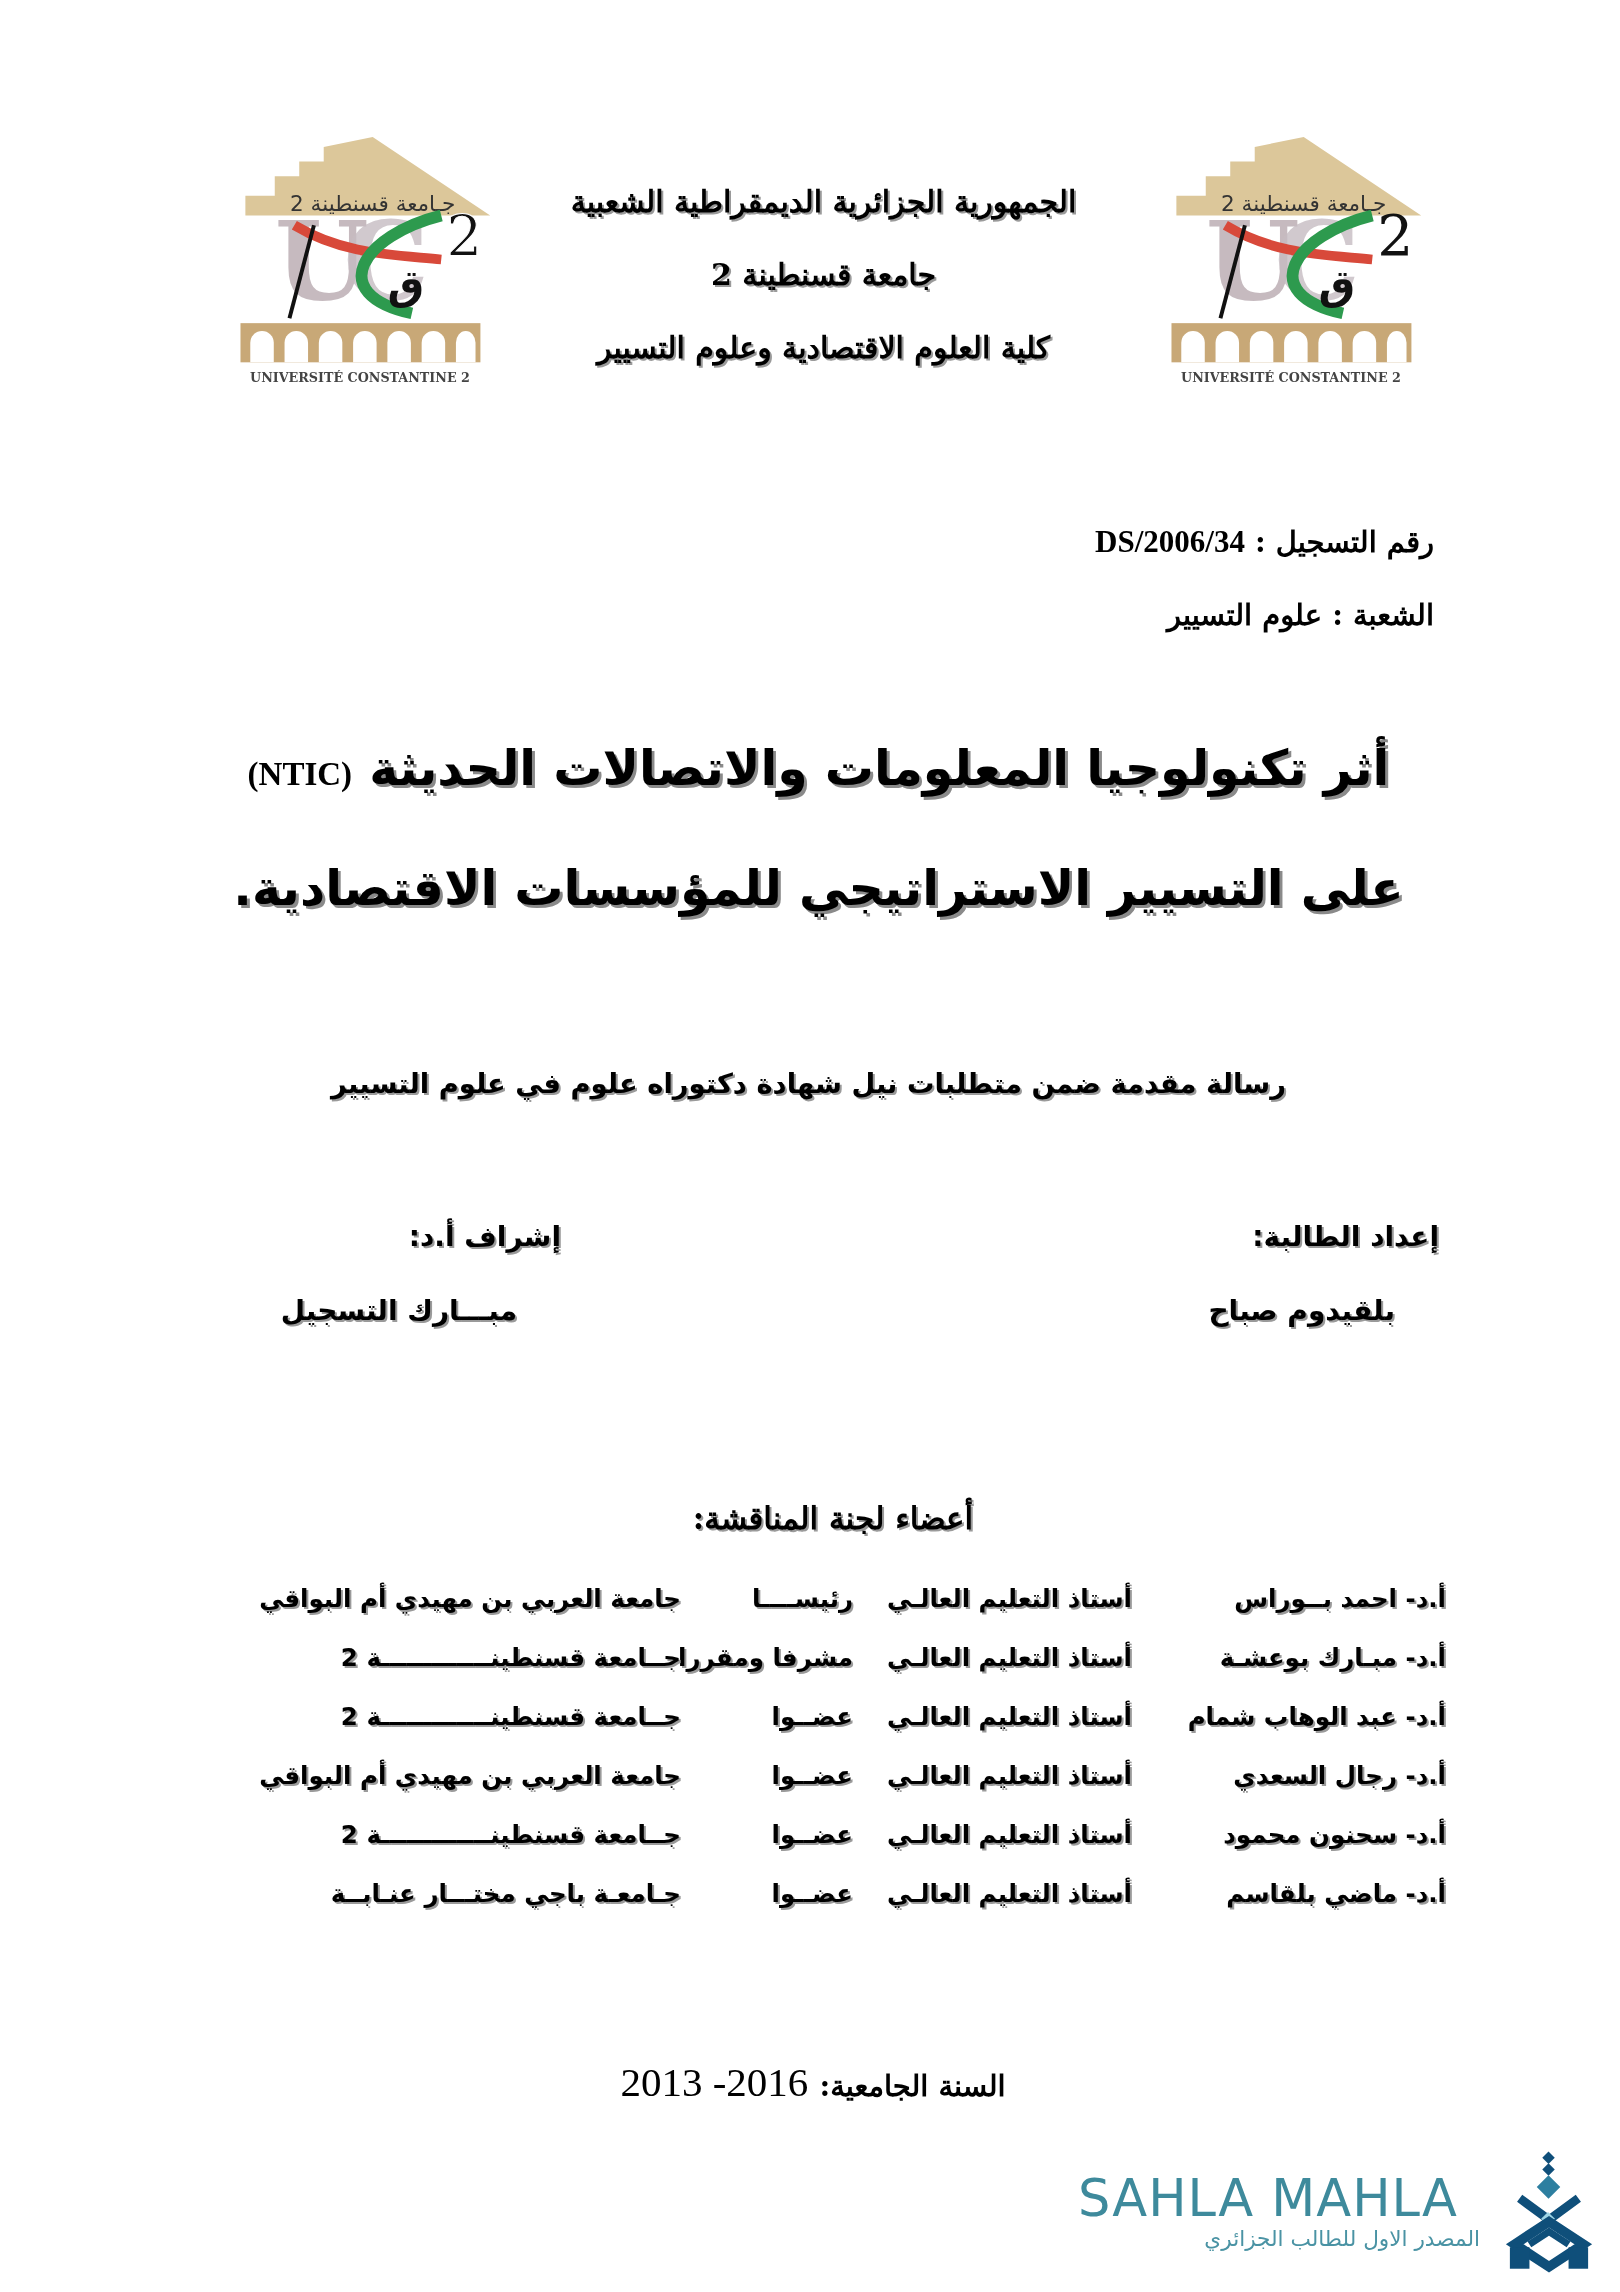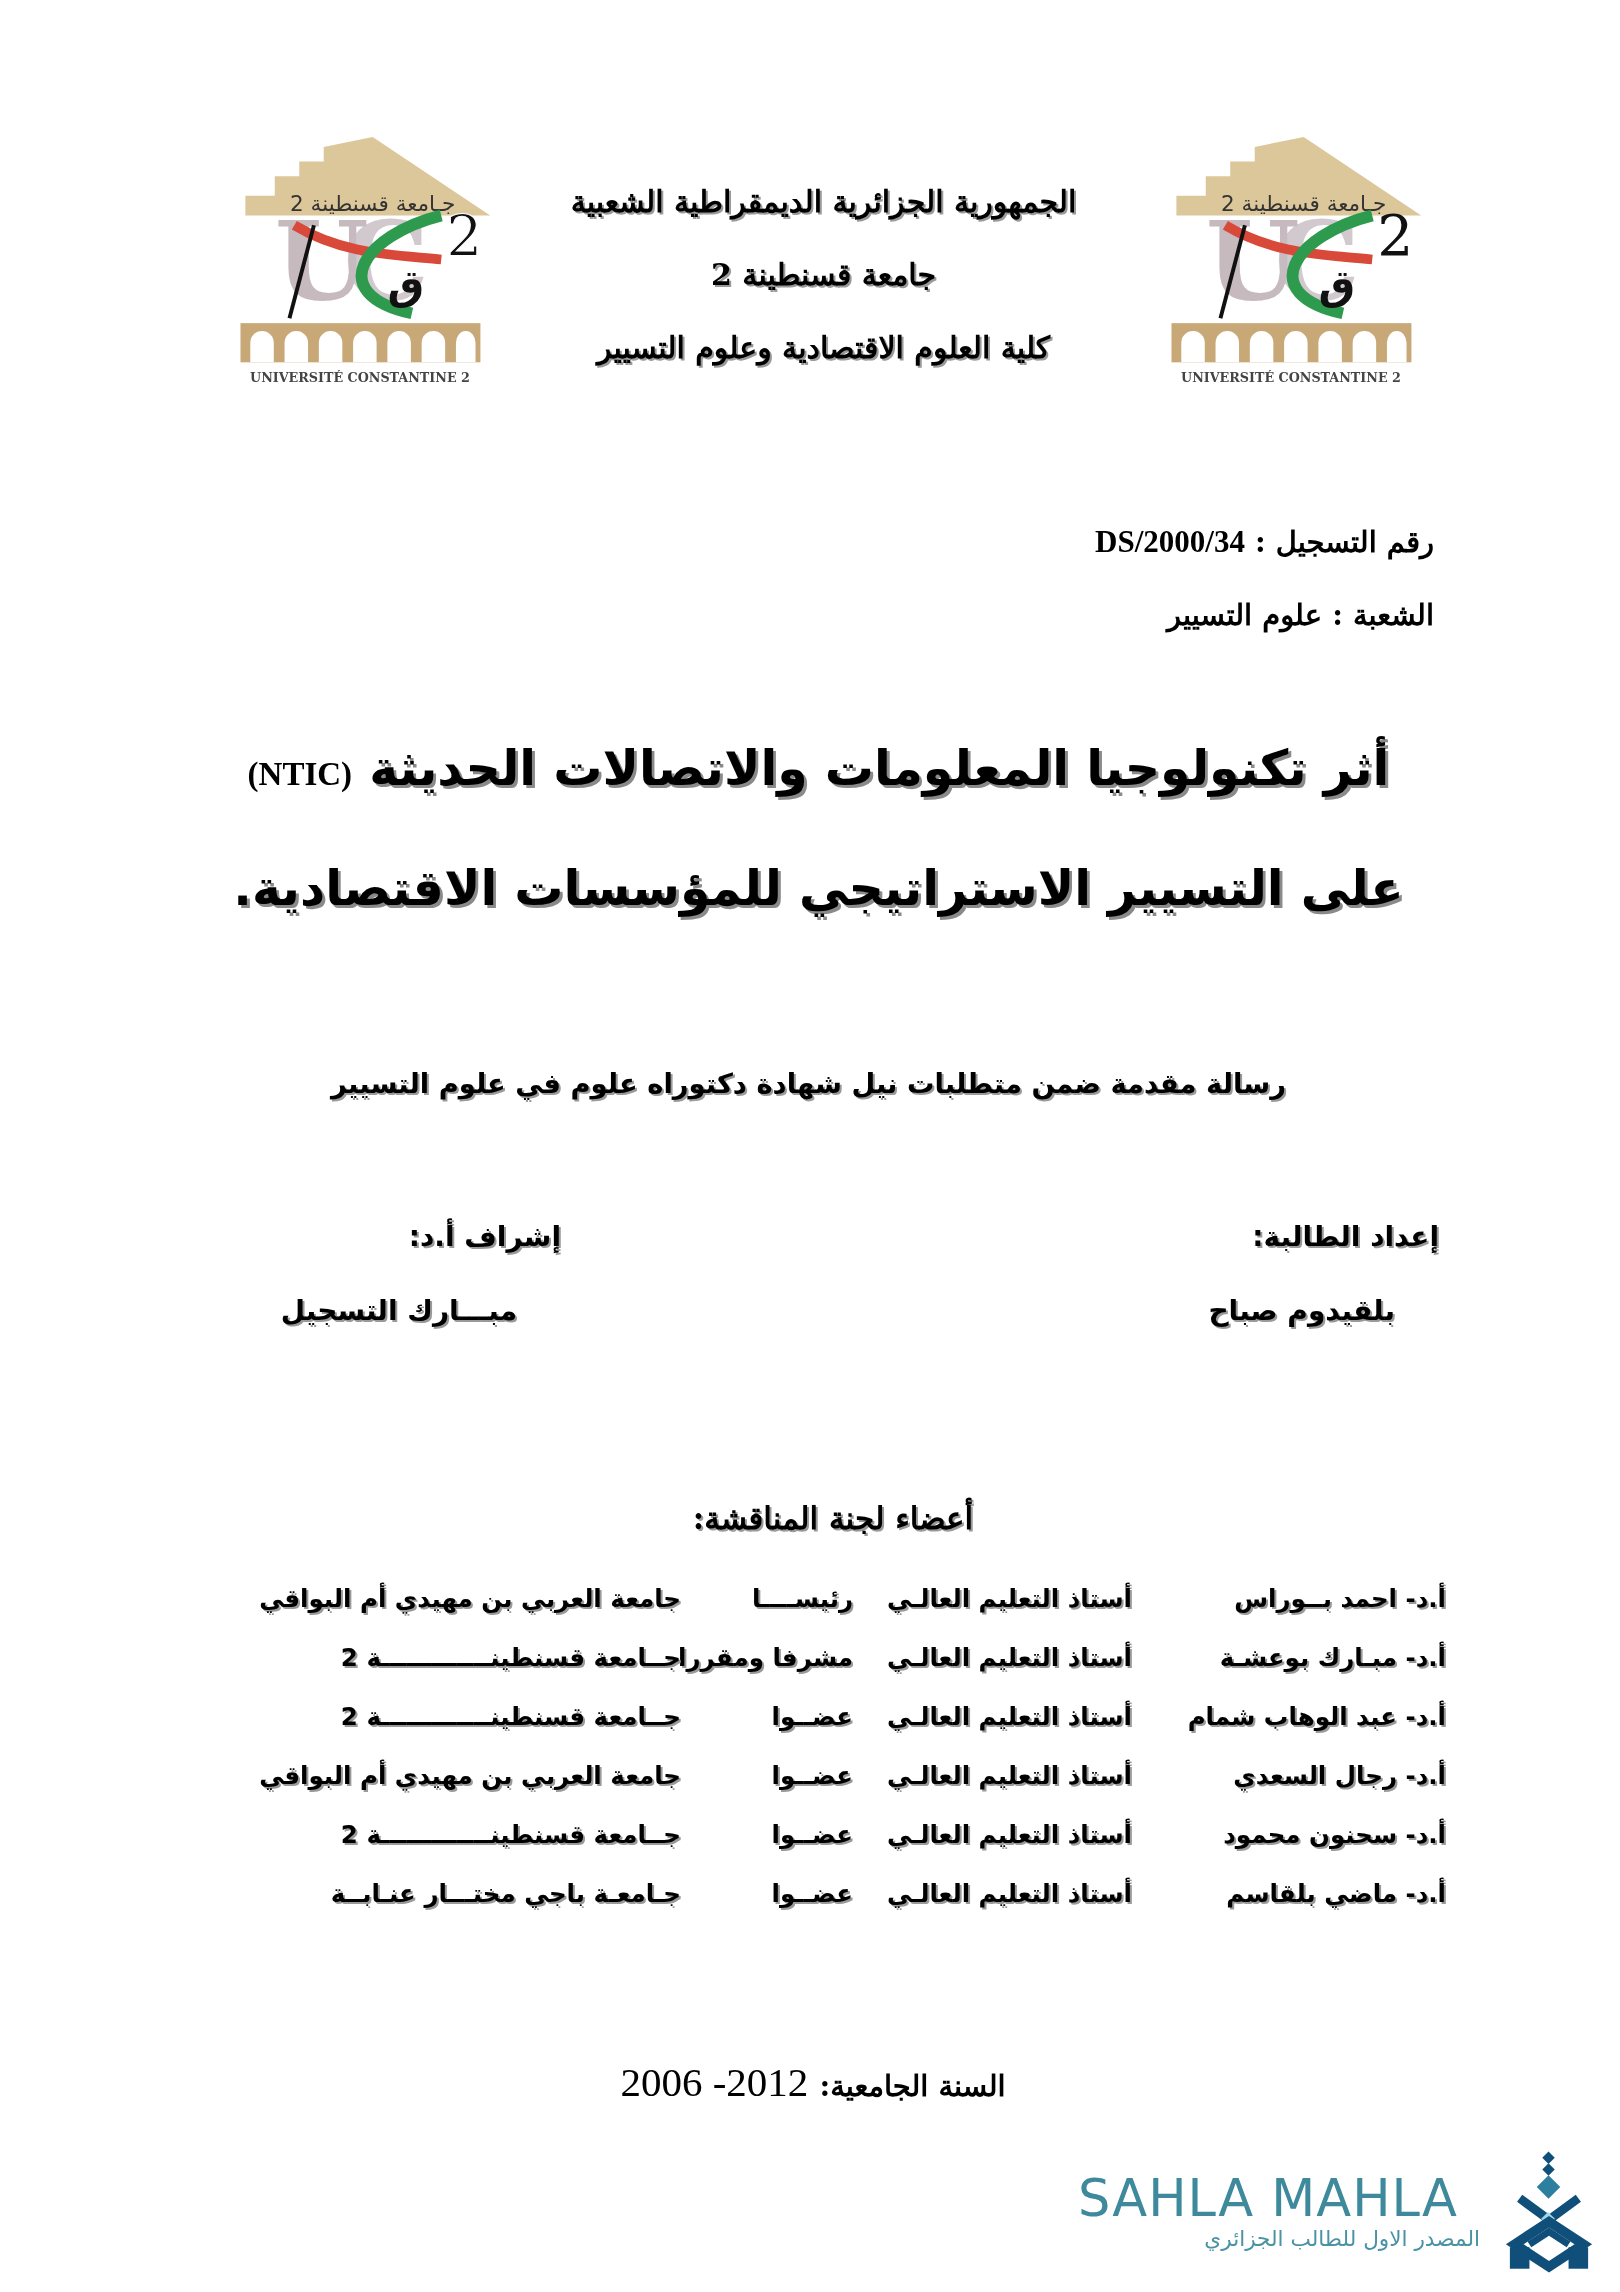--- a/index.html
+++ b/index.html
@@ -106,21 +106,21 @@
 </div>
 
 <div class="header-block rtl">
   <div class="header-line shadow">الجمهورية الجزائرية الديمقراطية الشعبية</div>
   <div class="header-line shadow">جامعة  قسنطينة 2</div>
   <div class="header-line shadow">كلية العلوم الاقتصادية وعلوم التسيير</div>
 </div>
 
 <div class="reg-line rtl" style="top:524px;">
   <span>رقم التسجيل :</span>
-  <span style="font-family:'Liberation Serif',serif; font-size:31px;">34/DS/2000</span>
+  <span style="font-family:'Liberation Serif',serif; font-size:31px;">34/DS/2006</span>
 </div>
 <div class="reg-line rtl" style="top:598px;">
   <span>الشعبة :</span>
   <span>علوم التسيير</span>
 </div>
 
 <div class="title-line rtl" style="top:740px;">
   <span>أثر تكنولوجيا المعلومات والاتصالات الحديثة</span>
   <span class="latin">(NTIC)</span>
 </div>
@@ -169,21 +169,21 @@
   <div class="crow">
     <span class="c-name">أ.د- ماضي بلقاسم</span>
     <span class="c-rank">أستاذ التعليم العالـي</span>
     <span class="c-role">عضــوا</span>
     <span class="c-univ">جـامعـة باجي مختـــار عنـابــة</span>
   </div>
 </div>
 
 <div class="year rtl">
   <span style="font-size:29px; font-weight:bold;">السنة الجامعية:</span>
-  <span style="font-family:'Liberation Serif',serif; font-size:41px;">2012- 2006</span>
+  <span style="font-family:'Liberation Serif',serif; font-size:41px;">2016- 2013</span>
 </div>
 
 <div class="brand">
   <div class="brand-name">SAHLA MAHLA</div>
   <div class="brand-tag">المصدر الاول للطالب الجزائري</div>
 </div>
 <div class="brand-mark">
   <svg viewBox="0 0 90 125" width="88" height="123">
     <rect x="40" y="2" width="9" height="9" fill="#0f4f7a" transform="rotate(45 44.5 6.5)"></rect>
     <rect x="40" y="14" width="9" height="9" fill="#0f4f7a" transform="rotate(45 44.5 18.5)"></rect>

